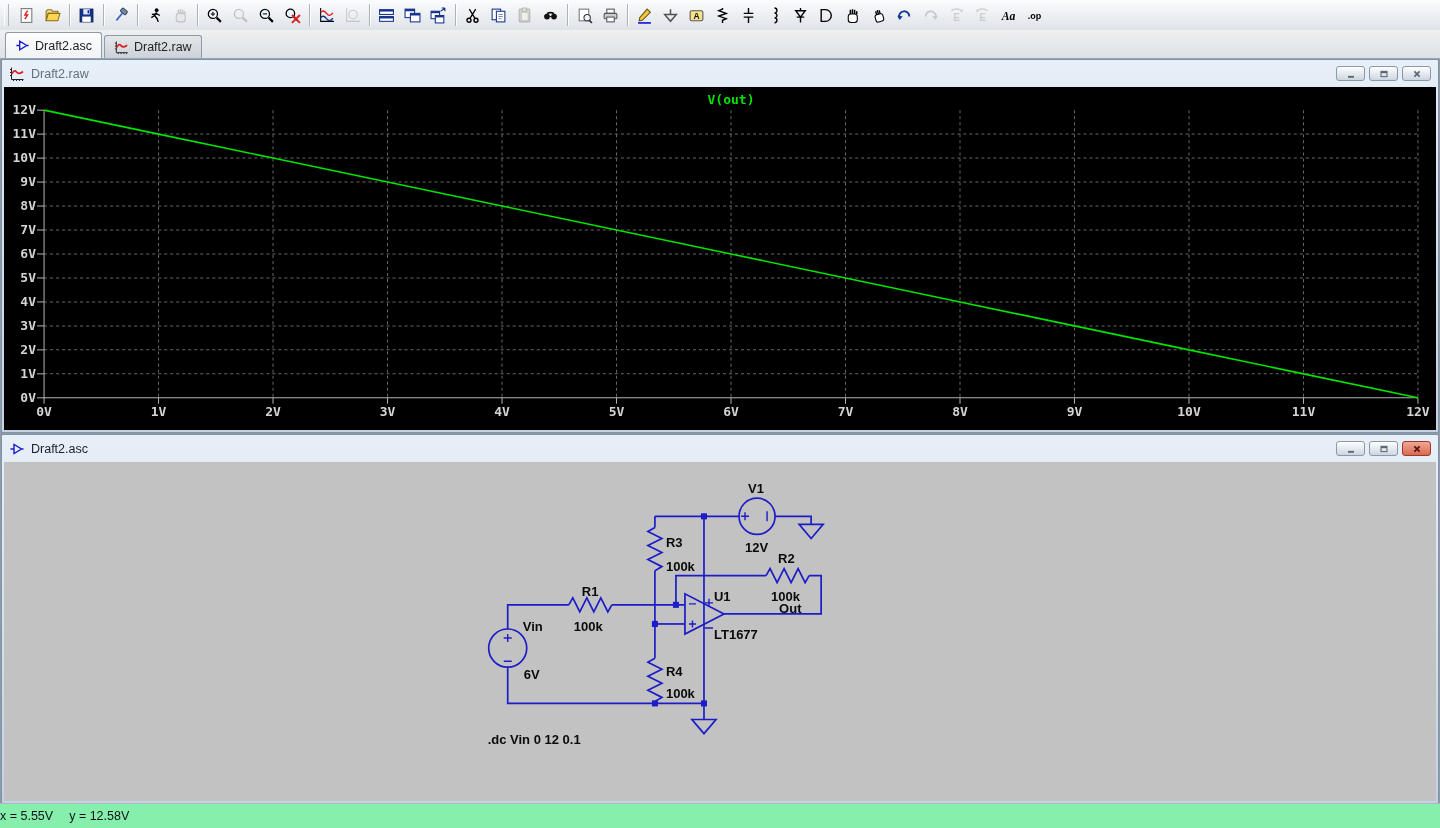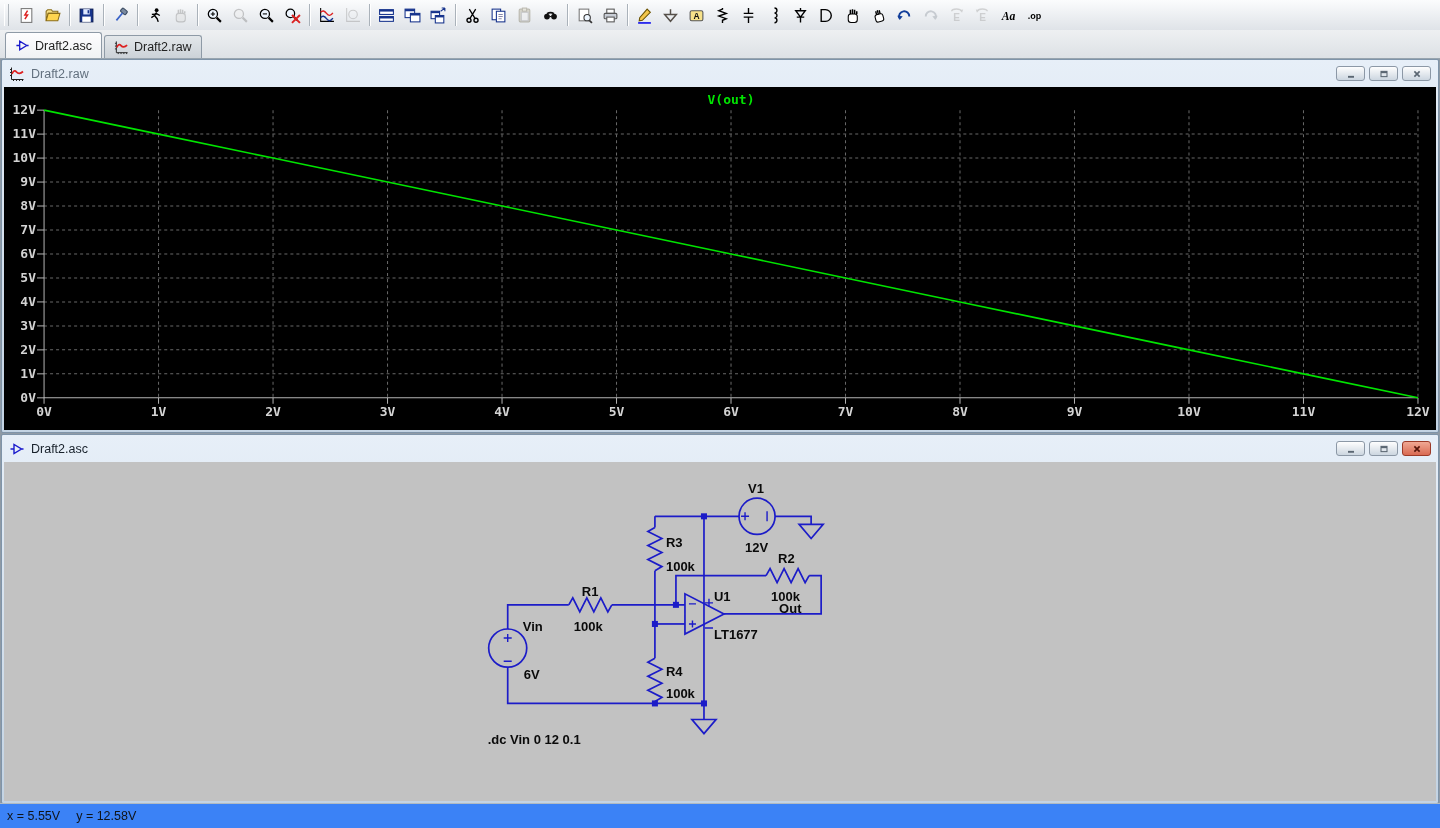--- a/index.html
+++ b/index.html
@@ -46,22 +46,22 @@
   .wbtn.close-active{background:linear-gradient(#f0a894,#d96a52);border-color:#9c3a28;color:#55140a;}
   .wcontent{position:absolute;left:2px;right:2px;top:27px;bottom:2px;}
   #plot{position:absolute;inset:0;width:100%;height:100%;background:#000;display:block;}
   #schem{position:absolute;inset:0;width:100%;height:100%;background:#c2c2c2;display:block;}
   #plot text{font-family:"DejaVu Sans Mono",monospace;font-size:13px;font-weight:700;fill:#d4d4d4;}
   #plot .ptitle{fill:#00e400;}
   #schem-labels text{font-family:"Liberation Sans",sans-serif;font-size:13px;font-weight:700;fill:#0a0a0a;}
   #schem path,#schem circle,#schem polygon{vector-effect:none;}
 
   
-  #statusbar{position:absolute;left:0;right:0;bottom:0;height:24px;background:#3b82f6;
-    border-top:1px solid #b0bac2;display:flex;align-items:center;gap:16px;padding-left:7px;
+  #statusbar{position:absolute;left:0;right:0;bottom:0;height:24px;background:#86efac;
+    border-top:1px solid #b0bac2;display:flex;align-items:center;gap:16px;
     font-size:12.5px;color:#101418;}
   #icon-defs{position:absolute;width:0;height:0;overflow:hidden;}
 </style>
 </head>
 <body>
 
 <svg id="icon-defs" aria-hidden="true">
     <defs>
 <symbol id="ic-new-schematic" viewBox="0 0 16 16">
         <rect x="3" y="1.5" width="10" height="13" fill="#fff" stroke="#777"></rect>

